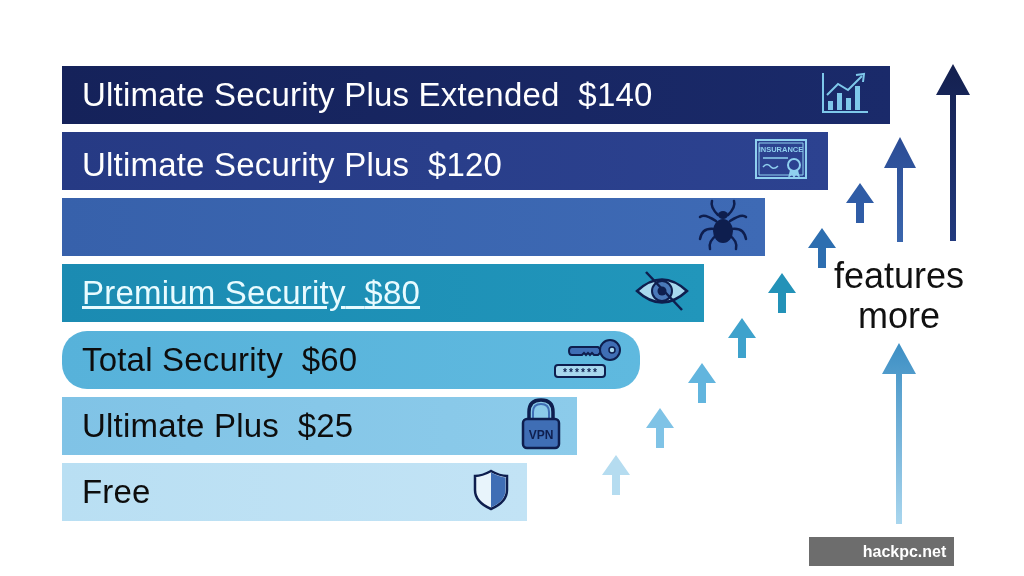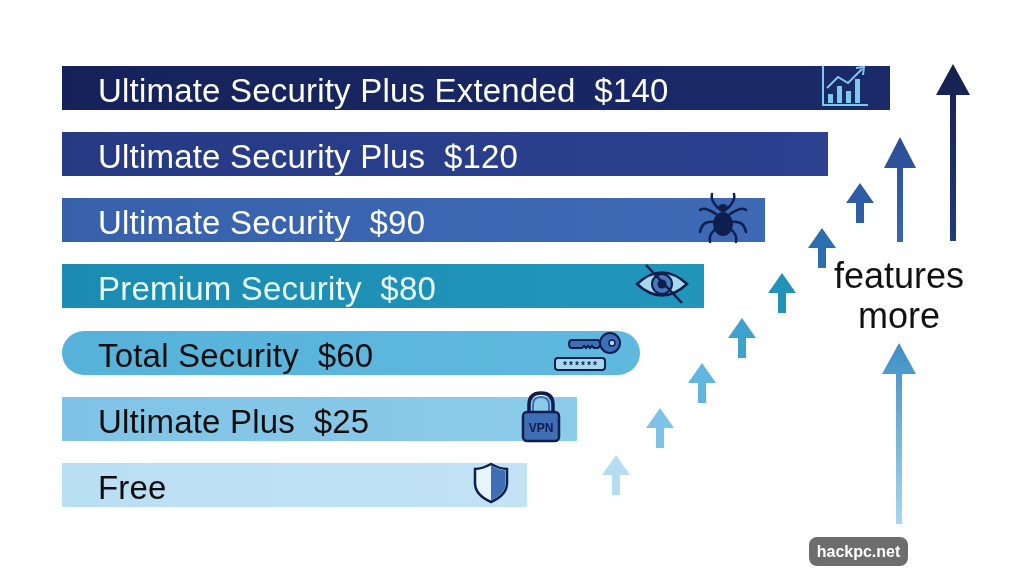--- a/index.html
+++ b/index.html
@@ -1,22 +1,22 @@
 <!DOCTYPE html>
 <html><head>
 <meta charset="utf-8">
 <style>
   html, body { margin:0; padding:0; }
   body { width:1024px; height:576px; background:#ffffff; position:relative; overflow:hidden; font-family:"Liberation Sans", "DejaVu Sans", sans-serif; }
-  .bar { position:absolute; left:62px; height:44px; display:flex; align-items:flex-end; box-sizing:border-box; padding-left:36px; }
+  .bar { position:absolute; left:62px; height:58px; display:flex; align-items:center; box-sizing:border-box; padding-left:20px; }
   .bar-label { font-size:33px; letter-spacing:0.2px; white-space:nowrap; }
   .bar-icon { position:absolute; top:50%; transform:translateY(-50%); }
   .arrow { position:absolute; }
   .more-text { position:absolute; left:826px; top:256px; width:146px; text-align:center; font-size:36px; line-height:40px; color:#111; font-weight:500; }
-  .watermark { position:absolute; left:809px; top:537px; width:99px; height:29px; background:#6d6d6d; border-radius:8px; color:#fff; font-weight:bold; font-size:16px; display:flex; align-items:center; justify-content:center; }
+  .watermark { position:absolute; left:809px; top:537px; width:99px; height:29px; background:#6d6d6d; border-radius:0; color:#fff; font-weight:bold; font-size:16px; display:flex; align-items:center; justify-content:center;padding-left:46px; }
 </style>
 </head>
 <body>
 
 <div class="bar" style="top:66px;width:828px;background:linear-gradient(90deg,#15225a,#1a2a6a);">
   <span class="bar-label" style="color:#fff;"><span>Ultimate Security Plus Extended</span>&nbsp;&nbsp;<span>$140</span></span>
   <span class="bar-icon" style="left:758px;">
     <svg width="50" height="44" viewBox="0 0 50 44">
       <path d="M3 2 V41 H48" fill="none" stroke="#7ec8ea" stroke-width="2"></path>
       <rect x="8" y="30" width="5" height="9" fill="#7ec8ea"></rect>
@@ -24,44 +24,54 @@
       <rect x="26" y="27" width="5" height="12" fill="#7ec8ea"></rect>
       <rect x="35" y="15" width="5" height="24" fill="#7ec8ea"></rect>
       <path d="M7 24 L18 13 L28 19 L42 5" fill="none" stroke="#7ec8ea" stroke-width="2"></path>
       <path d="M36 4 L44 3 L43 11" fill="none" stroke="#7ec8ea" stroke-width="2"></path>
     </svg>
   </span>
 </div>
 
 <div class="bar" style="top:132px;width:766px;background:linear-gradient(90deg,#263a84,#2c4290);">
   <span class="bar-label" style="color:#fff;margin-top:7px;"><span>Ultimate Security Plus</span>&nbsp;&nbsp;<span>$120</span></span>
+  <span class="bar-icon" style="left:690px;">
+    <svg width="58" height="44" viewBox="0 0 58 44">
+      <path d="M4 3 H54 V41 H4 Z" fill="none" stroke="#8fd0ef" stroke-width="2"></path>
+      <path d="M7 6 H51 V38 H7 Z" fill="none" stroke="#8fd0ef" stroke-width="1"></path>
+      <text x="29" y="15" text-anchor="middle" font-size="7.5" font-weight="bold" fill="#8fd0ef" font-family="Liberation Sans, sans-serif">INSURANCE</text>
+      <line x1="11" y1="21" x2="36" y2="21" stroke="#8fd0ef" stroke-width="1.5"></line>
+      <path d="M11 30 q4 -5 8 0 q3 3 7 -1" fill="none" stroke="#8fd0ef" stroke-width="1.5"></path>
+      <circle cx="42" cy="28" r="6" fill="none" stroke="#8fd0ef" stroke-width="2"></circle>
+      <path d="M38 33 L36 41 L40 38 L42 41 L44 38 L48 41 L46 33" fill="#8fd0ef"></path>
+    </svg>
+  </span>
 </div>
 
 <div class="bar" style="top:198px;width:703px;background:linear-gradient(90deg,#3761ab,#3e6ab5);">
-  <span class="bar-label" style="color:#fff;"><span>Ultimate Security</span>&nbsp;&nbsp;<span>$90</span></span>
   <span class="bar-icon" style="left:634px;">
     <svg width="54" height="52" viewBox="0 0 54 52">
       <g fill="none" stroke="#0e1e4e" stroke-width="2.5" stroke-linecap="round">
         <path d="M22 16 Q14 8 16 2"></path>
           <path d="M32 16 Q40 8 38 2"></path>
         <path d="M20 22 Q8 14 4 18"></path>
           <path d="M34 22 Q46 14 50 18"></path>
         <path d="M19 30 Q6 28 4 40"></path>
           <path d="M35 30 Q48 28 50 40"></path>
         <path d="M21 36 Q12 42 14 50"></path>
           <path d="M33 36 Q42 42 40 50"></path>
       </g>
       <ellipse cx="27" cy="16" rx="5" ry="4" fill="#0e1e4e"></ellipse>
       <ellipse cx="27" cy="32" rx="10" ry="12" fill="#0e1e4e"></ellipse>
     </svg>
   </span>
 </div>
 
 <div class="bar" style="top:264px;width:642px;background:linear-gradient(90deg,#1b8bb2,#2196bb);">
-  <span class="bar-label" style="color:#e8fbff;"><span>Premium Security</span>&nbsp;&nbsp;<span>$80</span></span>
+  <span class="bar-label" style="color:#e8fbff;text-decoration:underline;"><span>Premium Security</span>&nbsp;&nbsp;<span>$80</span></span>
   <span class="bar-icon" style="left:572px;">
     <svg width="56" height="42" viewBox="0 0 56 42">
       <path d="M3 21 Q28 -2 53 21 Q28 44 3 21 Z" fill="#a8d8ee" stroke="#0e1e4e" stroke-width="2.5"></path>
       <circle cx="28" cy="21" r="10" fill="#4a79b9" stroke="#0e1e4e" stroke-width="2"></circle>
       <circle cx="28" cy="21" r="4.5" fill="#0e1e4e"></circle>
       <line x1="12" y1="2" x2="48" y2="40" stroke="#0e1e4e" stroke-width="2.5"></line>
     </svg>
   </span>
 </div>
 

